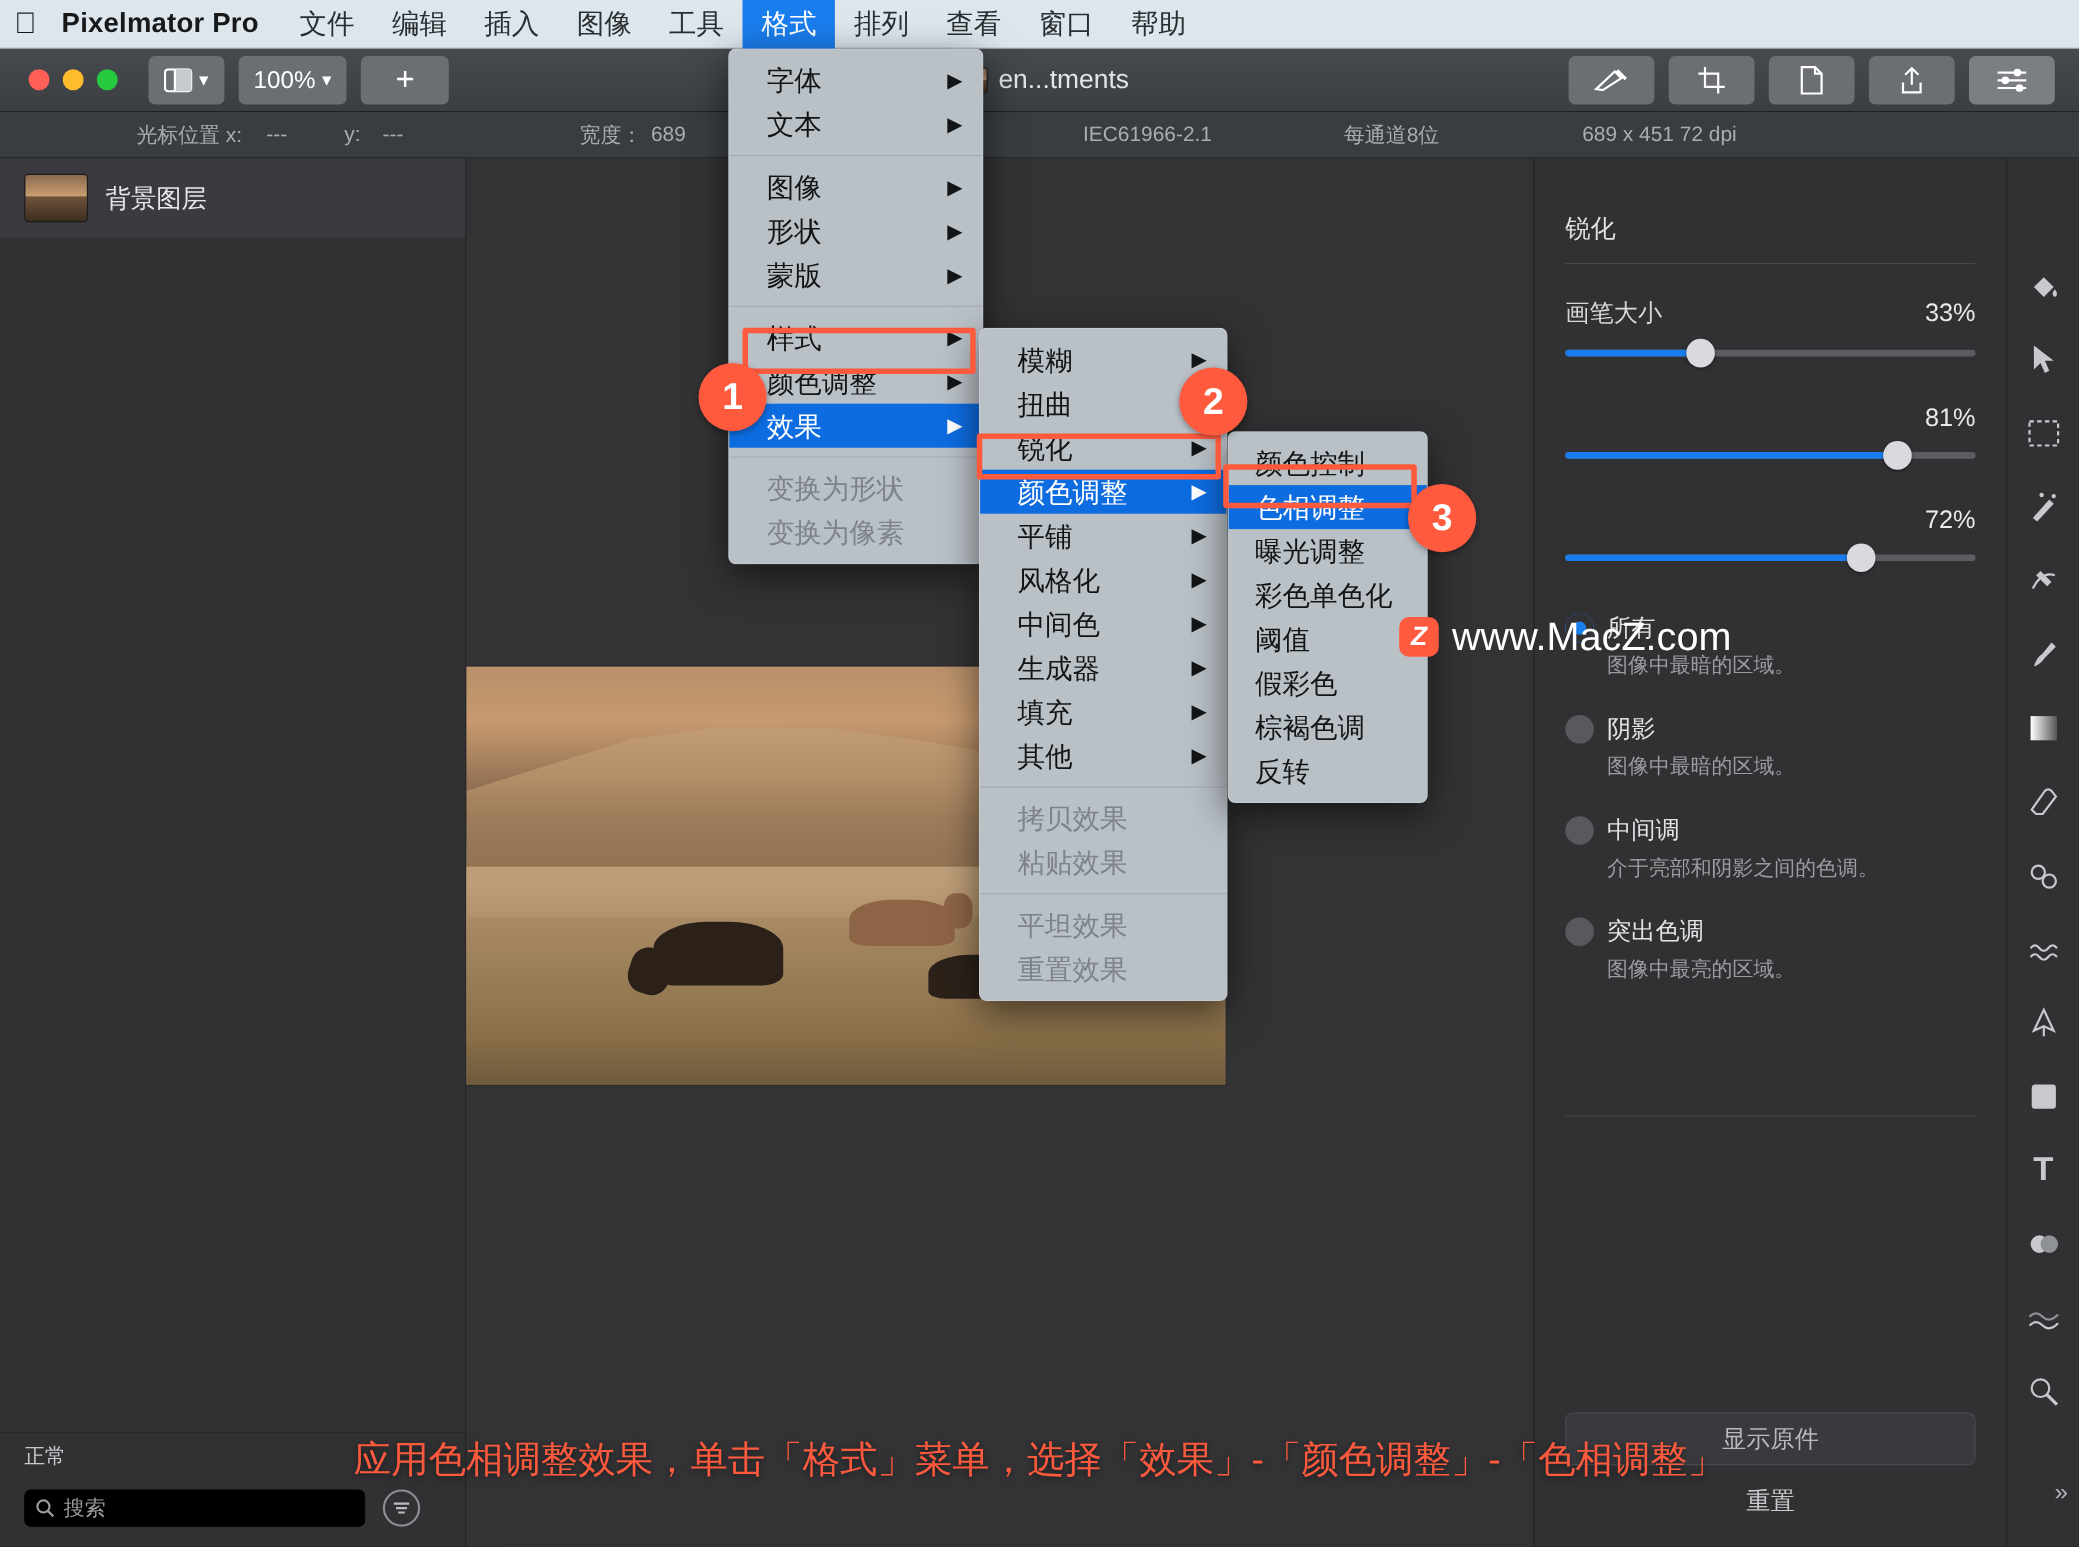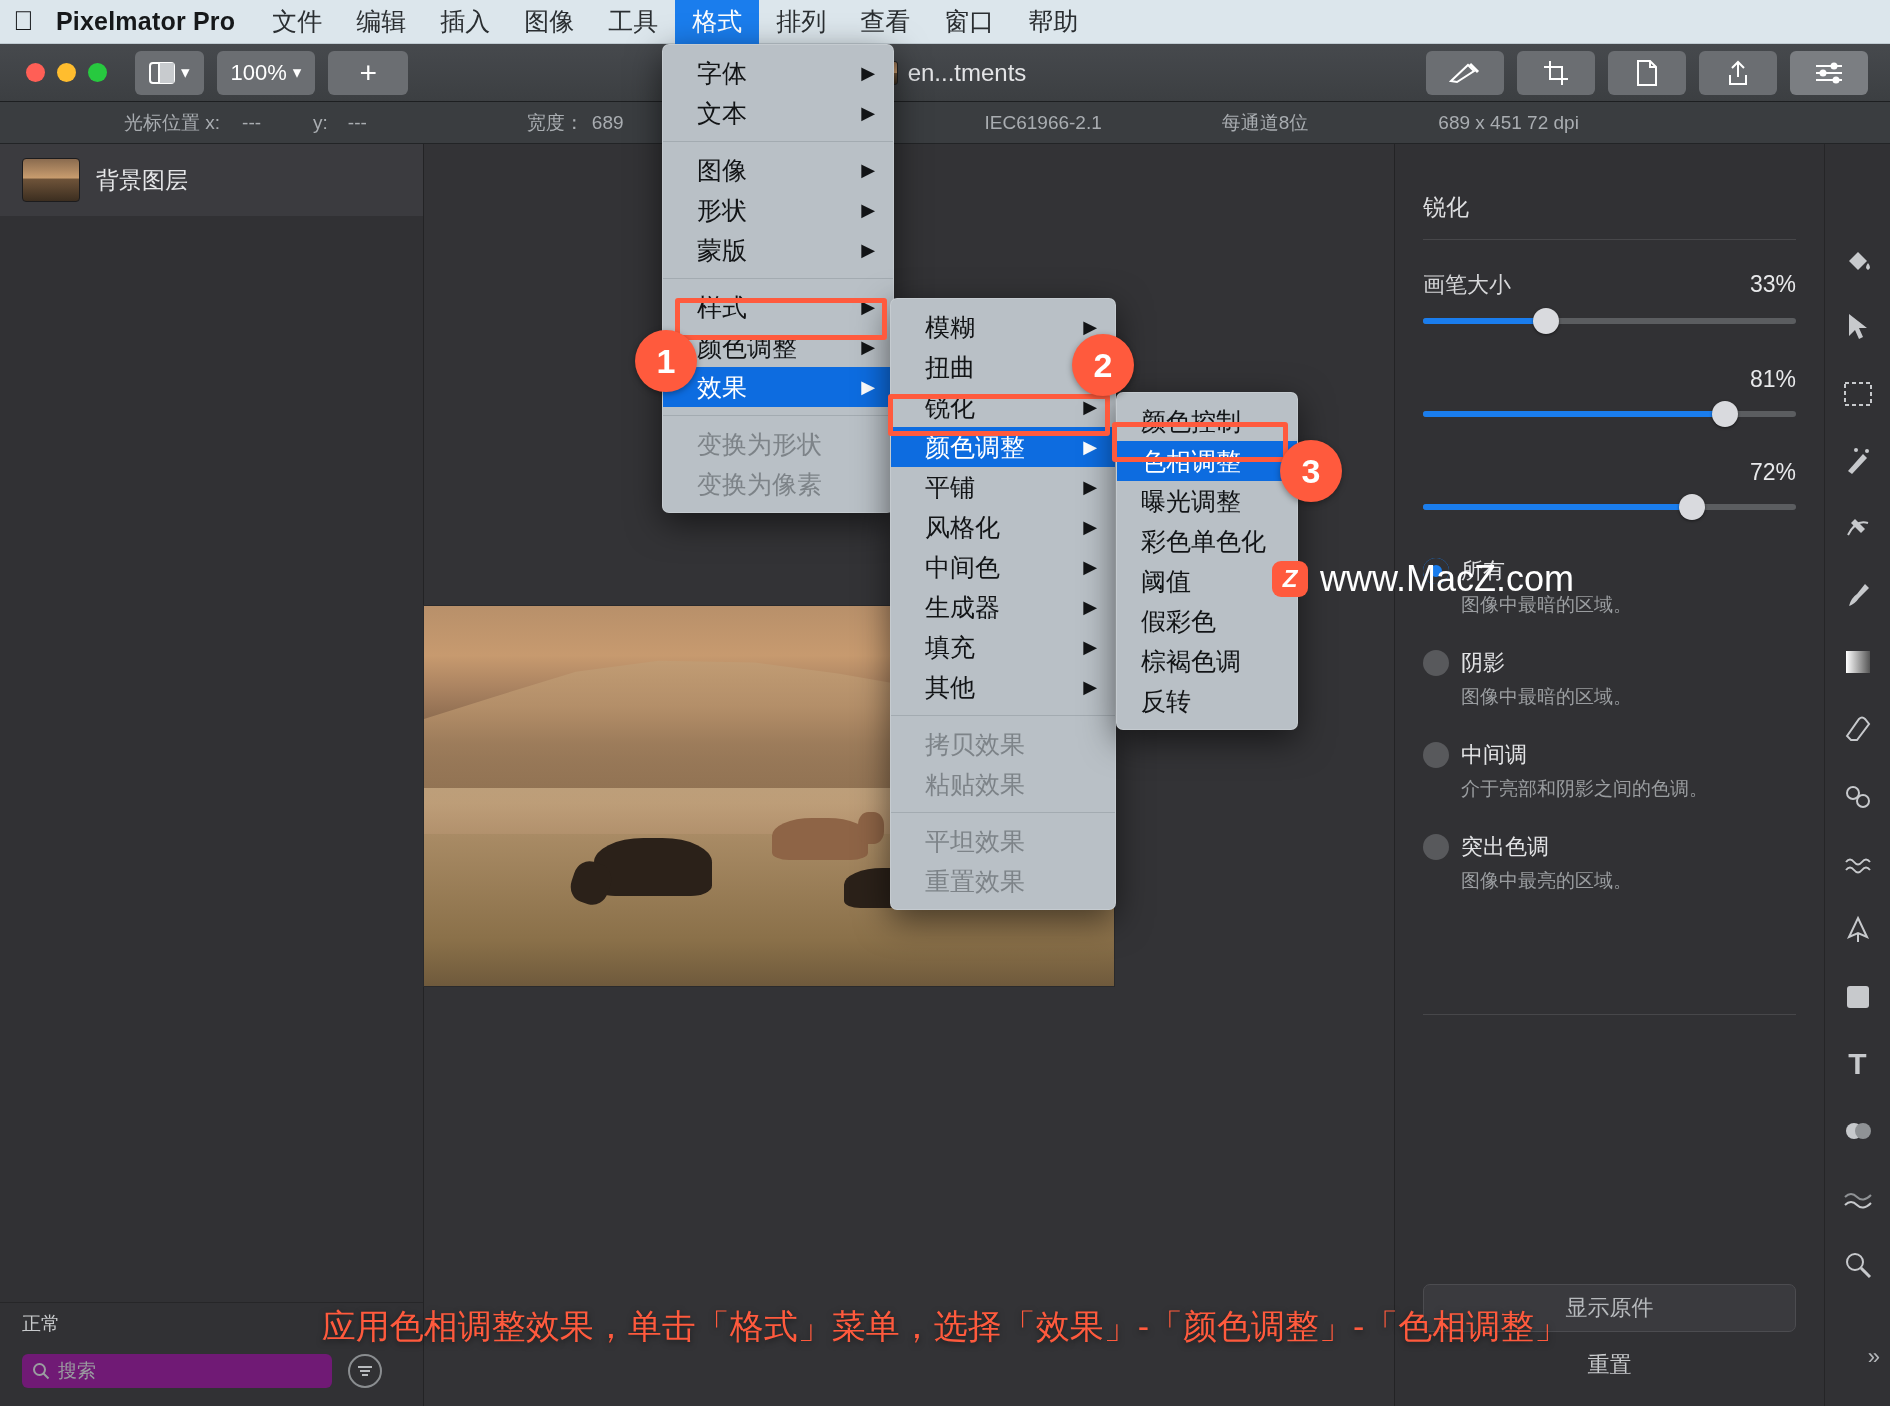--- a/index.html
+++ b/index.html
@@ -102,21 +102,21 @@
   }
   .layer-name { color: #e6e7e9; font-size: 23px; }
 
   .layers-footer {
     position: absolute; left: 0; right: 0; bottom: 0; height: 104px;
     border-top: 1px solid #262628;
   }
   .blend-label { color: #c8cacc; font-size: 19px; padding: 8px 0 0 22px; }
   .searchbar {
     position: absolute; left: 22px; bottom: 18px; width: 310px; height: 34px;
-    background: #701a75; border-radius: 6px; display: flex; align-items: center;
+    background: #000000; border-radius: 6px; display: flex; align-items: center;
     gap: 8px; padding: 0 10px;
   }
   .searchbar .ph { color: #9a9da0; font-size: 19px; }
   .filter-btn {
     position: absolute; left: 348px; bottom: 18px;
     width: 34px; height: 34px; border-radius: 50%;
     border: 2px solid #8a8d90; display: flex; align-items: center;
     justify-content: center; color: #b9bcbf; font-size: 15px;
   }
 

